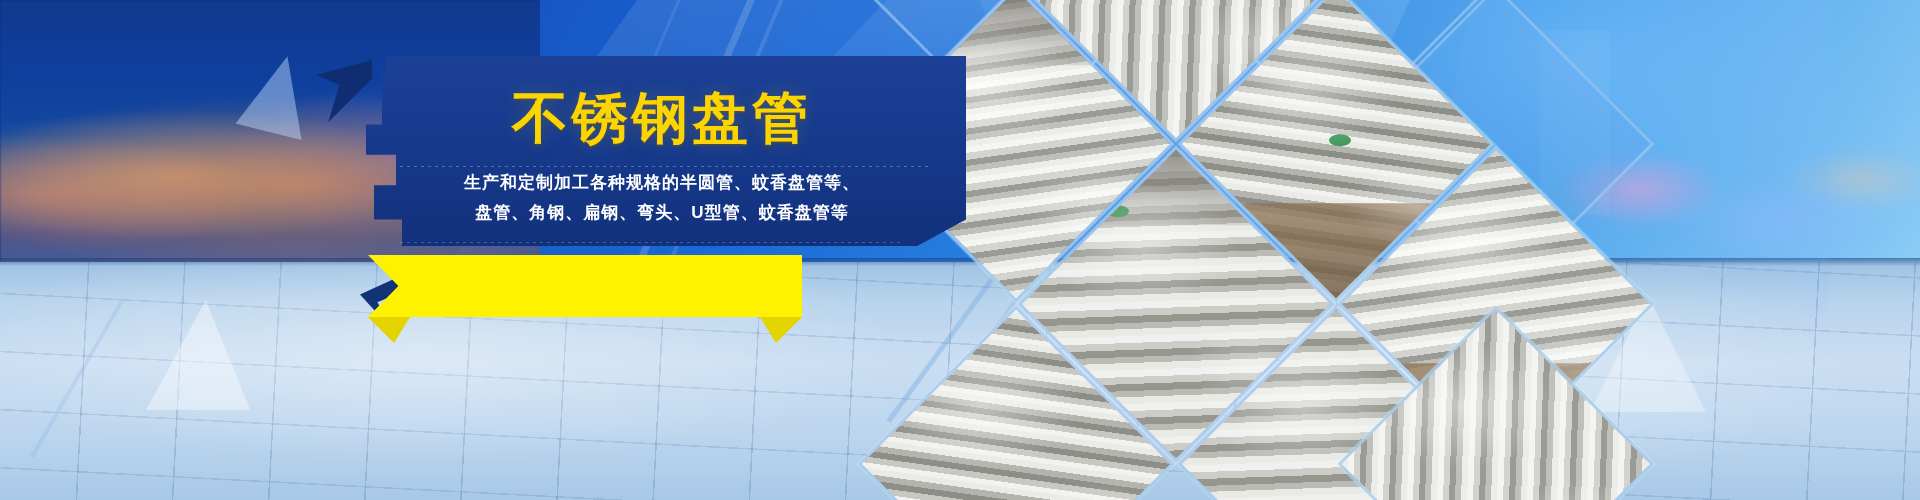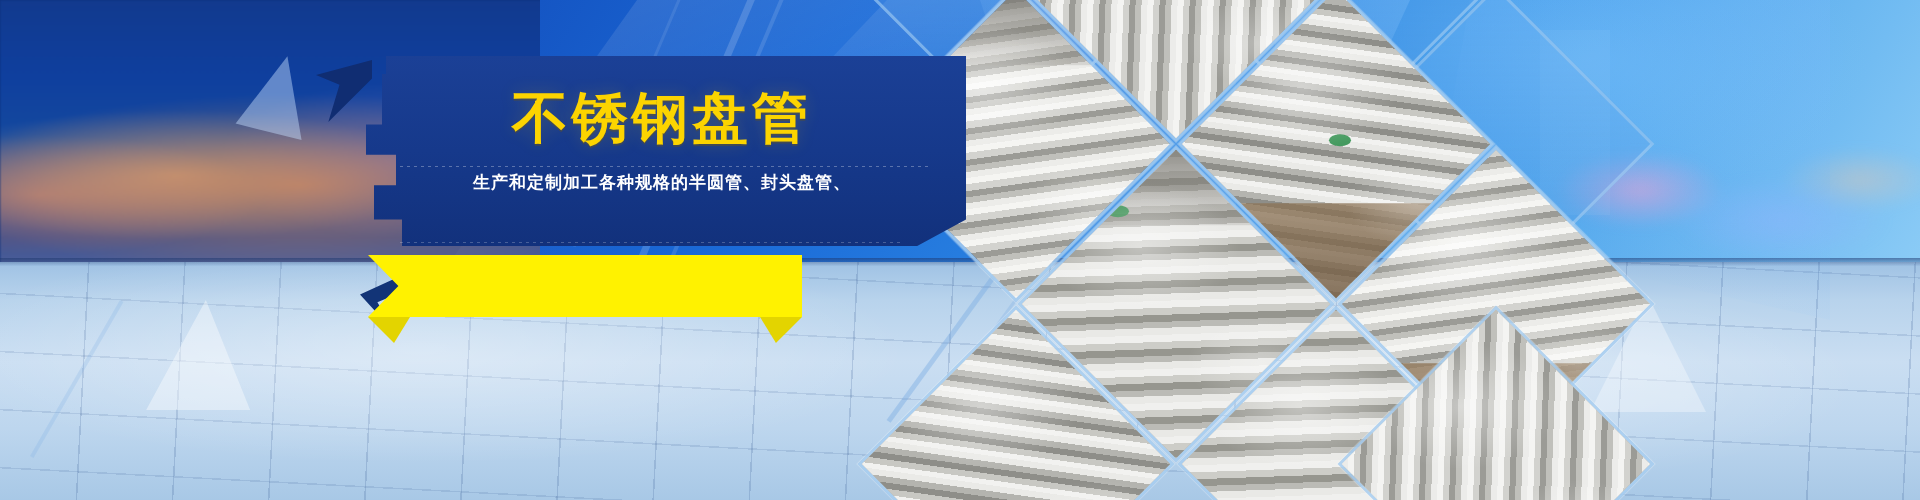--- a/index.html
+++ b/index.html
@@ -386,20 +386,21 @@
   <div class="flag-top"></div>
   <div class="panel"></div>
   <div class="panel-inner"></div>
   <div class="panel-hairline"></div>
   <div class="panel-hairline2"></div>
   <div class="flag-bottom"></div>
 
   <div class="headline">不锈钢盘管</div>
 
   <div class="subtitle">
-    <div>生产和定制加工各种规格的半圆管、封头盘管、</div>
+    <div>生产和定制加工各种规格的半圆管、蚊香盘管等、</div>
+    <div>盘管、角钢、扁钢、弯头、U型管、蚊香盘管等</div>
   </div>
 
   <div class="ribbon-tail-l"></div>
   <div class="ribbon-tail-r"></div>
   <div class="ribbon"></div>
 
 </div>
 
 </body></html>

